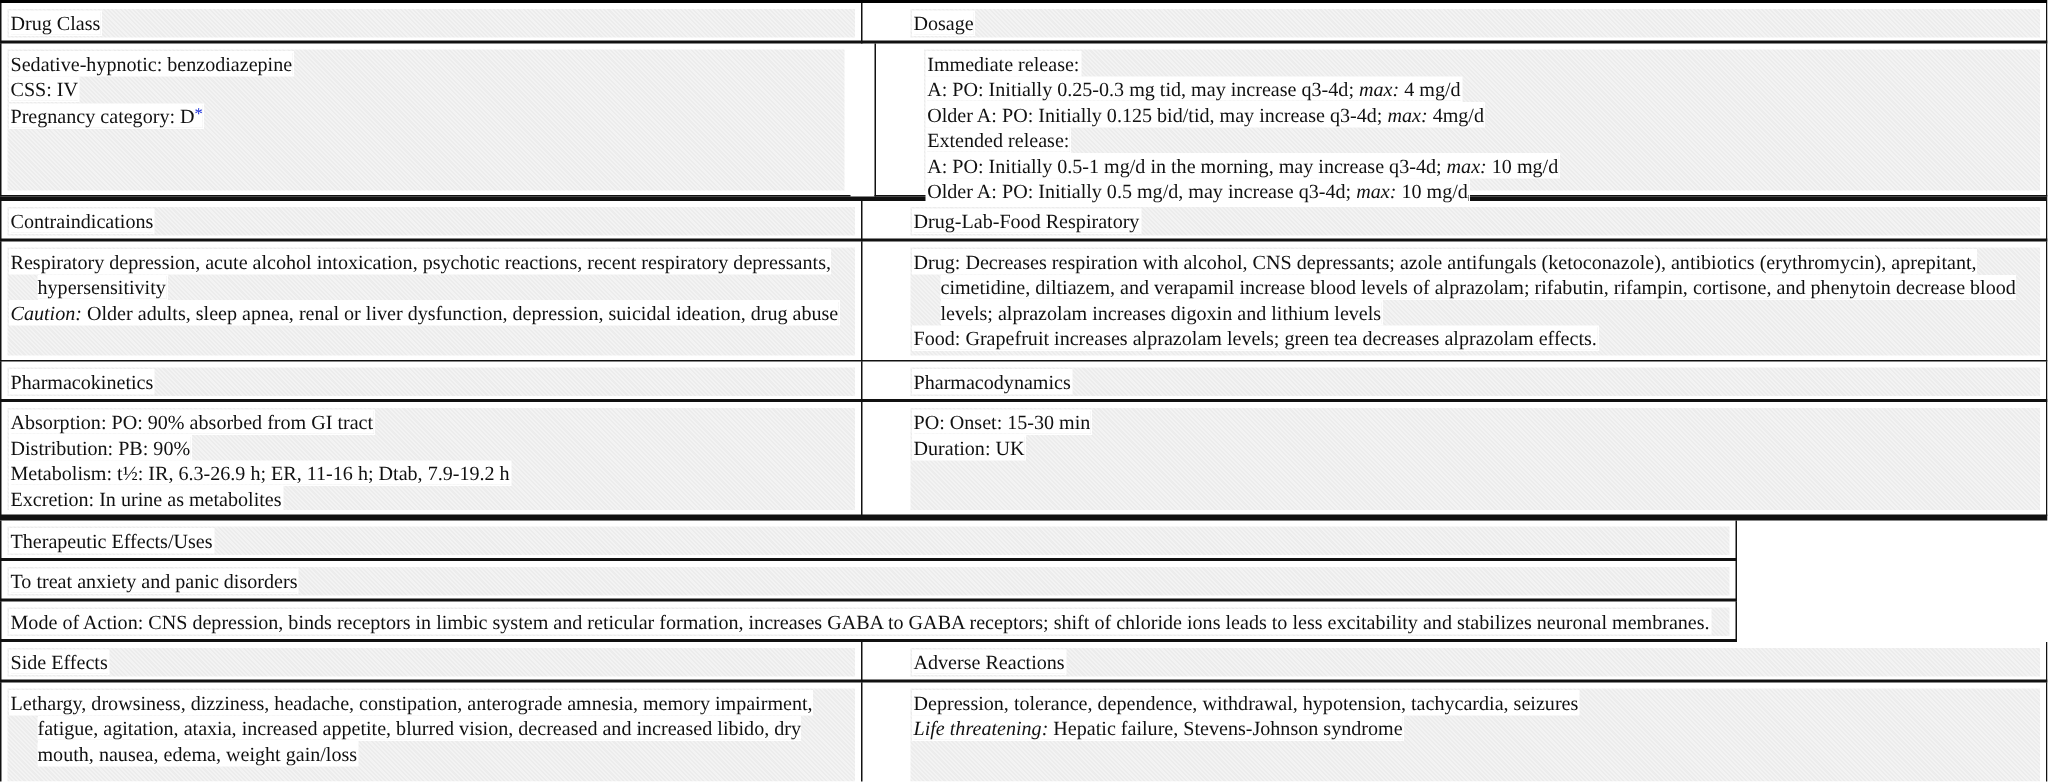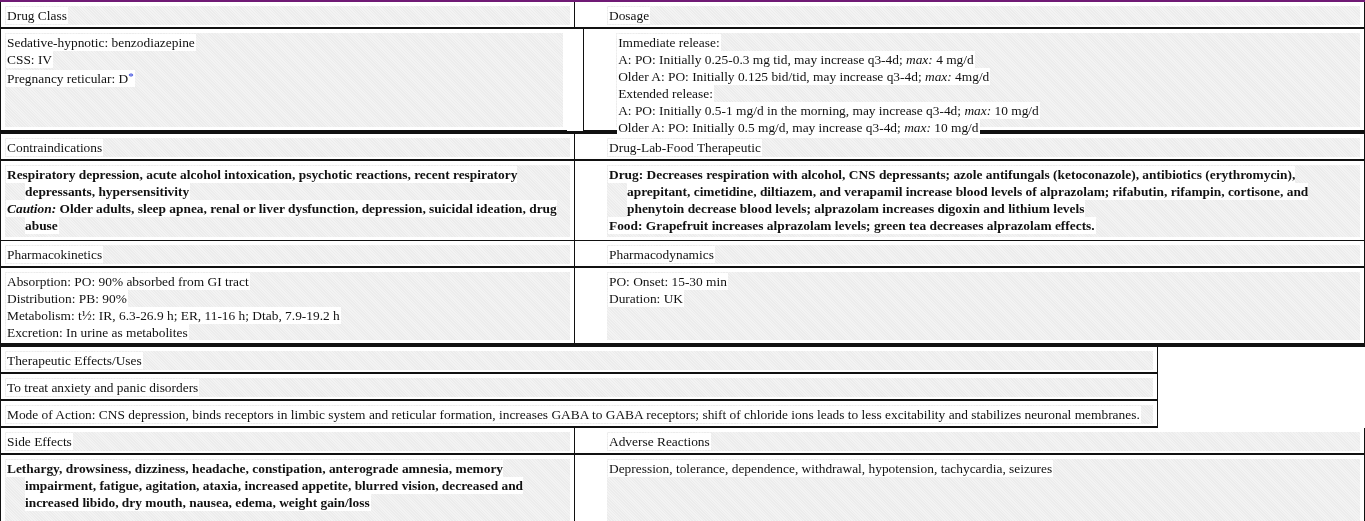--- a/index.html
+++ b/index.html
@@ -13,21 +13,21 @@
     overflow: hidden;
     font-family: "Liberation Serif", "DejaVu Serif", serif;
     font-size: 13.4px;
     line-height: 17px;
     color: #111111;
   }
   .sheet {
     position: relative;
     width: 1365px;
     height: 521px;
-    border-top: 2px solid #701a75;
+    border-top: 2px solid #000000;
     box-sizing: border-box;
   }
   .row {
     display: flex;
     width: 100%;
     box-sizing: border-box;
   }
   .cell {
     box-sizing: border-box;
     border-left: 1.5px solid #111;
@@ -52,21 +52,21 @@
   .hdr .fill { height: 19px; }
   .body .fill {
     height: 100%;
   }
   .txt {
     background: #ffffff;
     display: inline;
     box-shadow: 0 0 0 1px #fff;
   }
   .line { display: block; white-space: nowrap; }
-  .line.wrap { white-space: normal; font-weight: bold; }
+  .line.wrap { white-space: normal; }
   .hang { padding-left: 18px; text-indent: -18px; }
   em { font-style: italic; }
   .star { color: #1a2ed8; font-size: 11px; vertical-align: 3px; }
 
   .r-class { height: 105px; border-bottom: 3px solid #111; gap: 16px; }
   .r-contra { height: 80px; }
   .r-pk { height: 79px; border-bottom: 3px solid #111; justify-content: space-between; }
   .r-side { height: 70px; }
   .body { padding: 4px 4px 3px 4px; }
 </style>
@@ -82,41 +82,41 @@
     <div class="cell right last hdr">
       <div class="fill"><span class="txt">Dosage</span></div>
     </div>
   </div>
 
   <div class="row r-class">
     <div class="cell left body">
       <div class="fill">
         <span class="line"><span class="txt">Sedative-hypnotic: benzodiazepine</span></span>
         <span class="line"><span class="txt">CSS: IV</span></span>
-        <span class="line"><span class="txt"><span>Pregnancy reticular: D</span><span class="star">*</span></span></span>
+        <span class="line"><span class="txt"><span>Pregnancy category: D</span><span class="star">*</span></span></span>
       </div>
     </div>
     <div class="cell right last body">
       <div class="fill">
         <span class="line"><span class="txt">Immediate release:</span></span>
         <span class="line"><span class="txt"><span>A: PO: Initially 0.25-0.3 mg tid, may increase q3-4d;  </span><em>max:</em><span> 4 mg/d</span></span></span>
         <span class="line"><span class="txt"><span>Older A: PO: Initially 0.125 bid/tid, may increase q3-4d;  </span><em>max:</em><span> 4mg/d</span></span></span>
         <span class="line"><span class="txt">Extended release:</span></span>
         <span class="line"><span class="txt"><span>A: PO: Initially 0.5-1 mg/d in the morning, may increase q3-4d;  </span><em>max:</em><span> 10 mg/d</span></span></span>
         <span class="line"><span class="txt"><span>Older A: PO: Initially 0.5 mg/d, may increase q3-4d;  </span><em>max:</em><span> 10 mg/d</span></span></span>
       </div>
     </div>
   </div>
 
   <div class="row">
     <div class="cell left hdr">
       <div class="fill"><span class="txt">Contraindications</span></div>
     </div>
     <div class="cell right last hdr">
-      <div class="fill"><span class="txt">Drug-Lab-Food Therapeutic</span></div>
+      <div class="fill"><span class="txt">Drug-Lab-Food Respiratory</span></div>
     </div>
   </div>
 
   <div class="row r-contra">
     <div class="cell left body">
       <div class="fill">
         <div class="line wrap hang"><span class="txt">Respiratory depression, acute alcohol intoxication, psychotic reactions, recent respiratory depressants, hypersensitivity</span></div>
         <div class="line wrap hang"><span class="txt"><em>Caution:</em><span> Older adults, sleep apnea, renal or liver dysfunction, depression, suicidal ideation, drug abuse</span></span></div>
       </div>
     </div>
@@ -183,17 +183,18 @@
 
   <div class="row r-side">
     <div class="cell left body">
       <div class="fill">
         <div class="line wrap hang"><span class="txt">Lethargy, drowsiness, dizziness, headache, constipation, anterograde amnesia, memory impairment, fatigue, agitation, ataxia, increased appetite, blurred vision, decreased and increased libido, dry mouth, nausea, edema, weight gain/loss</span></div>
       </div>
     </div>
     <div class="cell right last body">
       <div class="fill">
         <span class="line"><span class="txt">Depression, tolerance, dependence, withdrawal, hypotension, tachycardia, seizures</span></span>
+        <span class="line"><span class="txt"><em>Life threatening:</em><span> Hepatic failure, Stevens-Johnson syndrome</span></span></span>
       </div>
     </div>
   </div>
 
 </div>
 
 </body></html>

